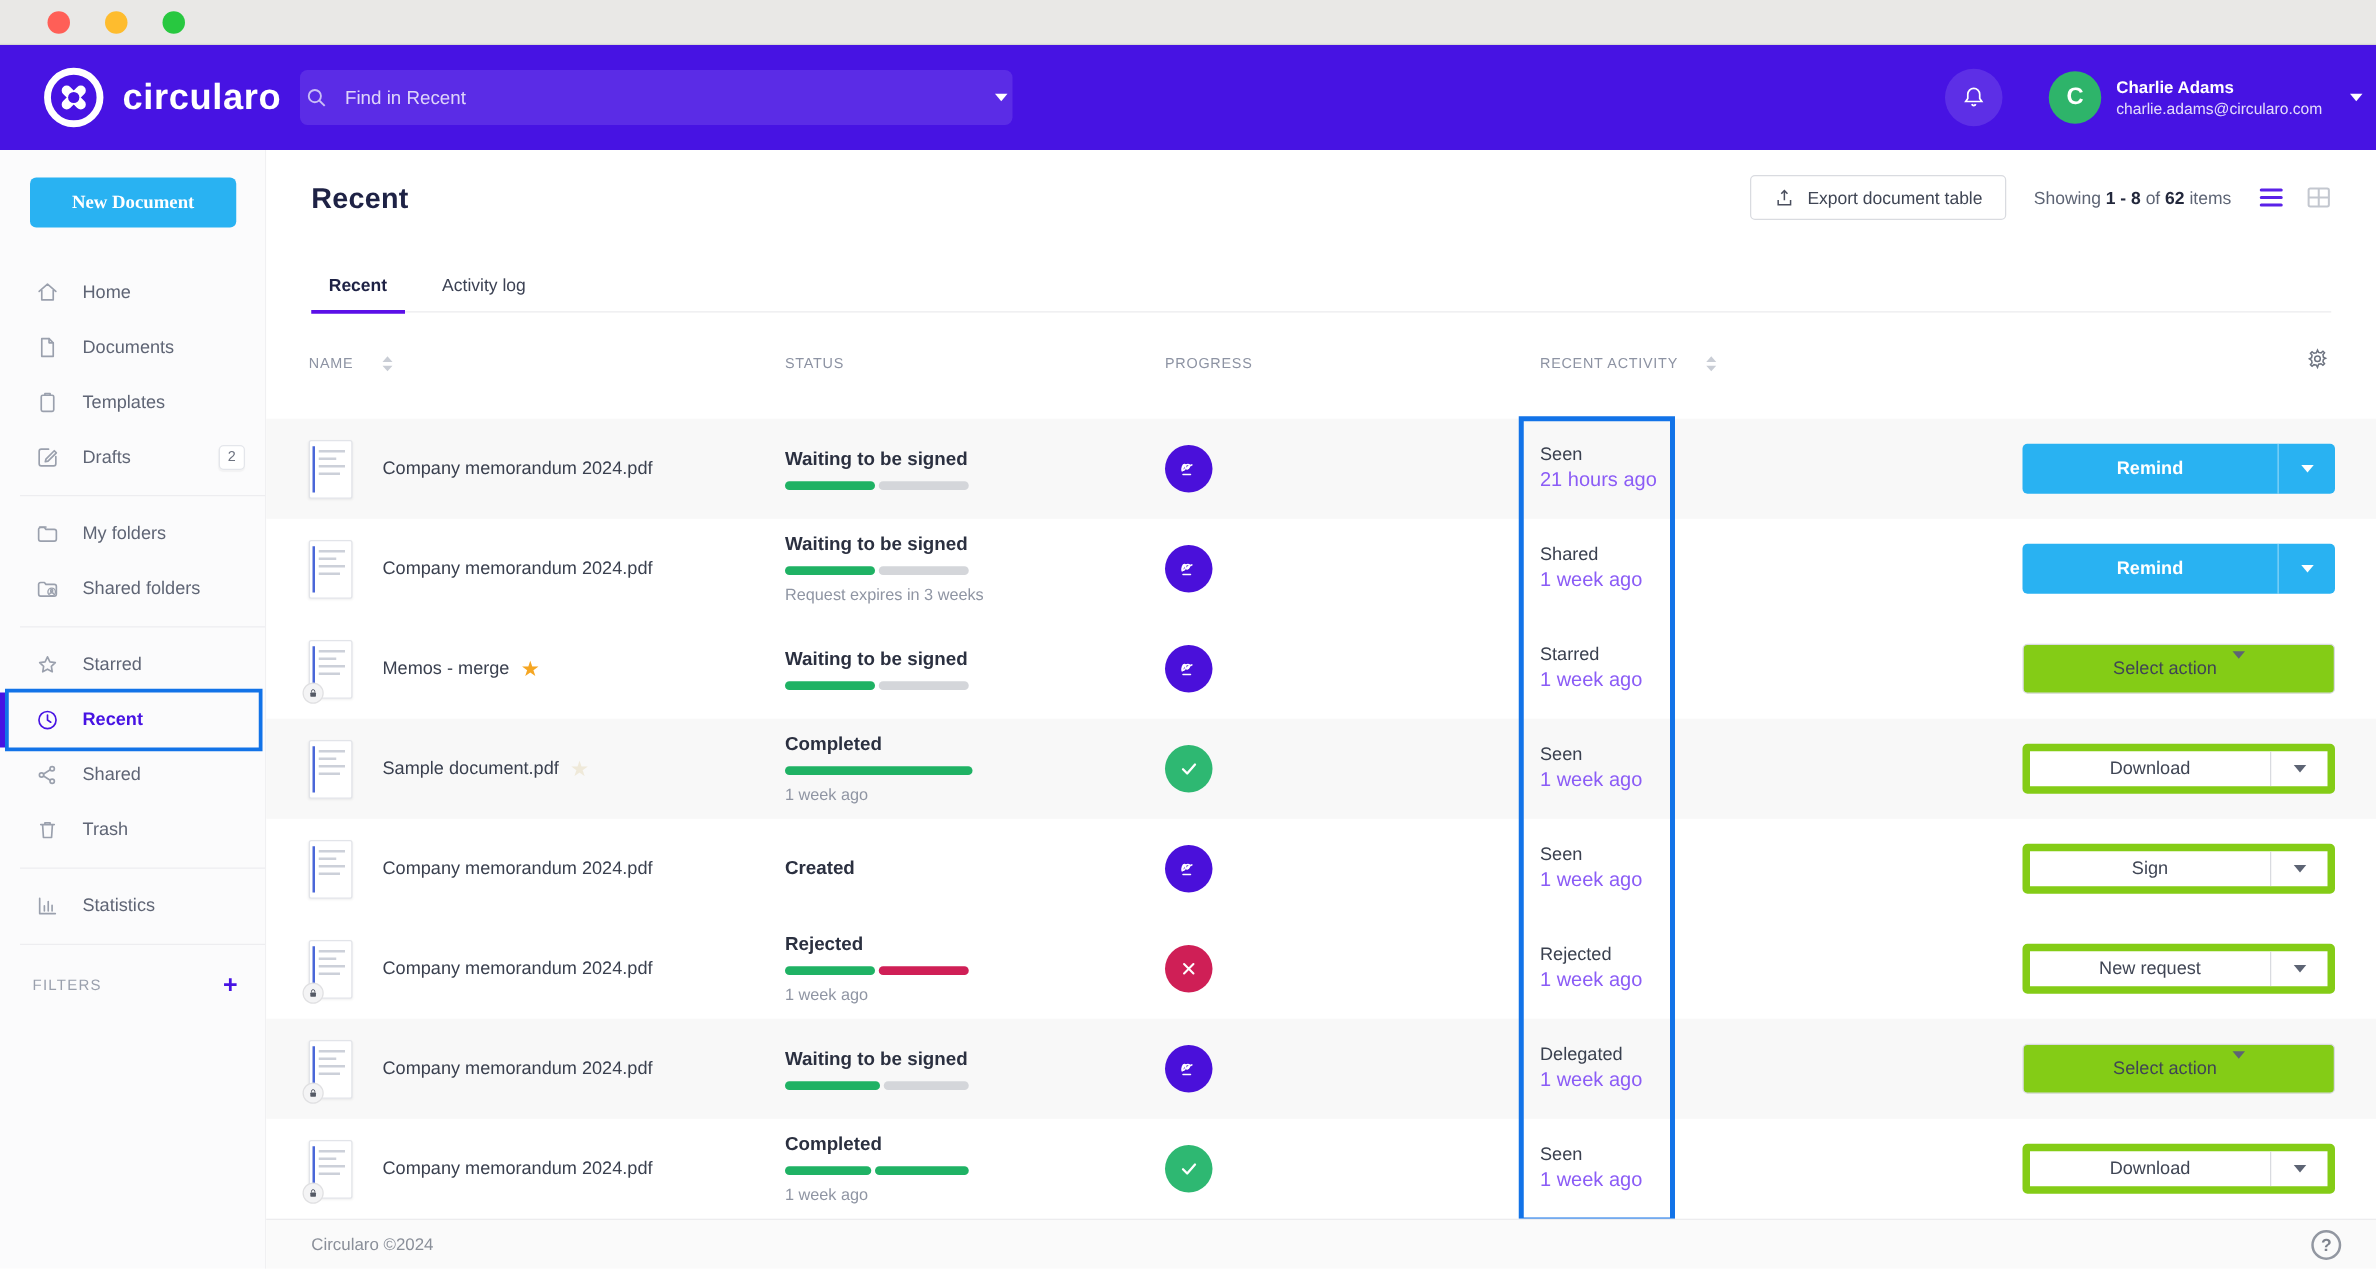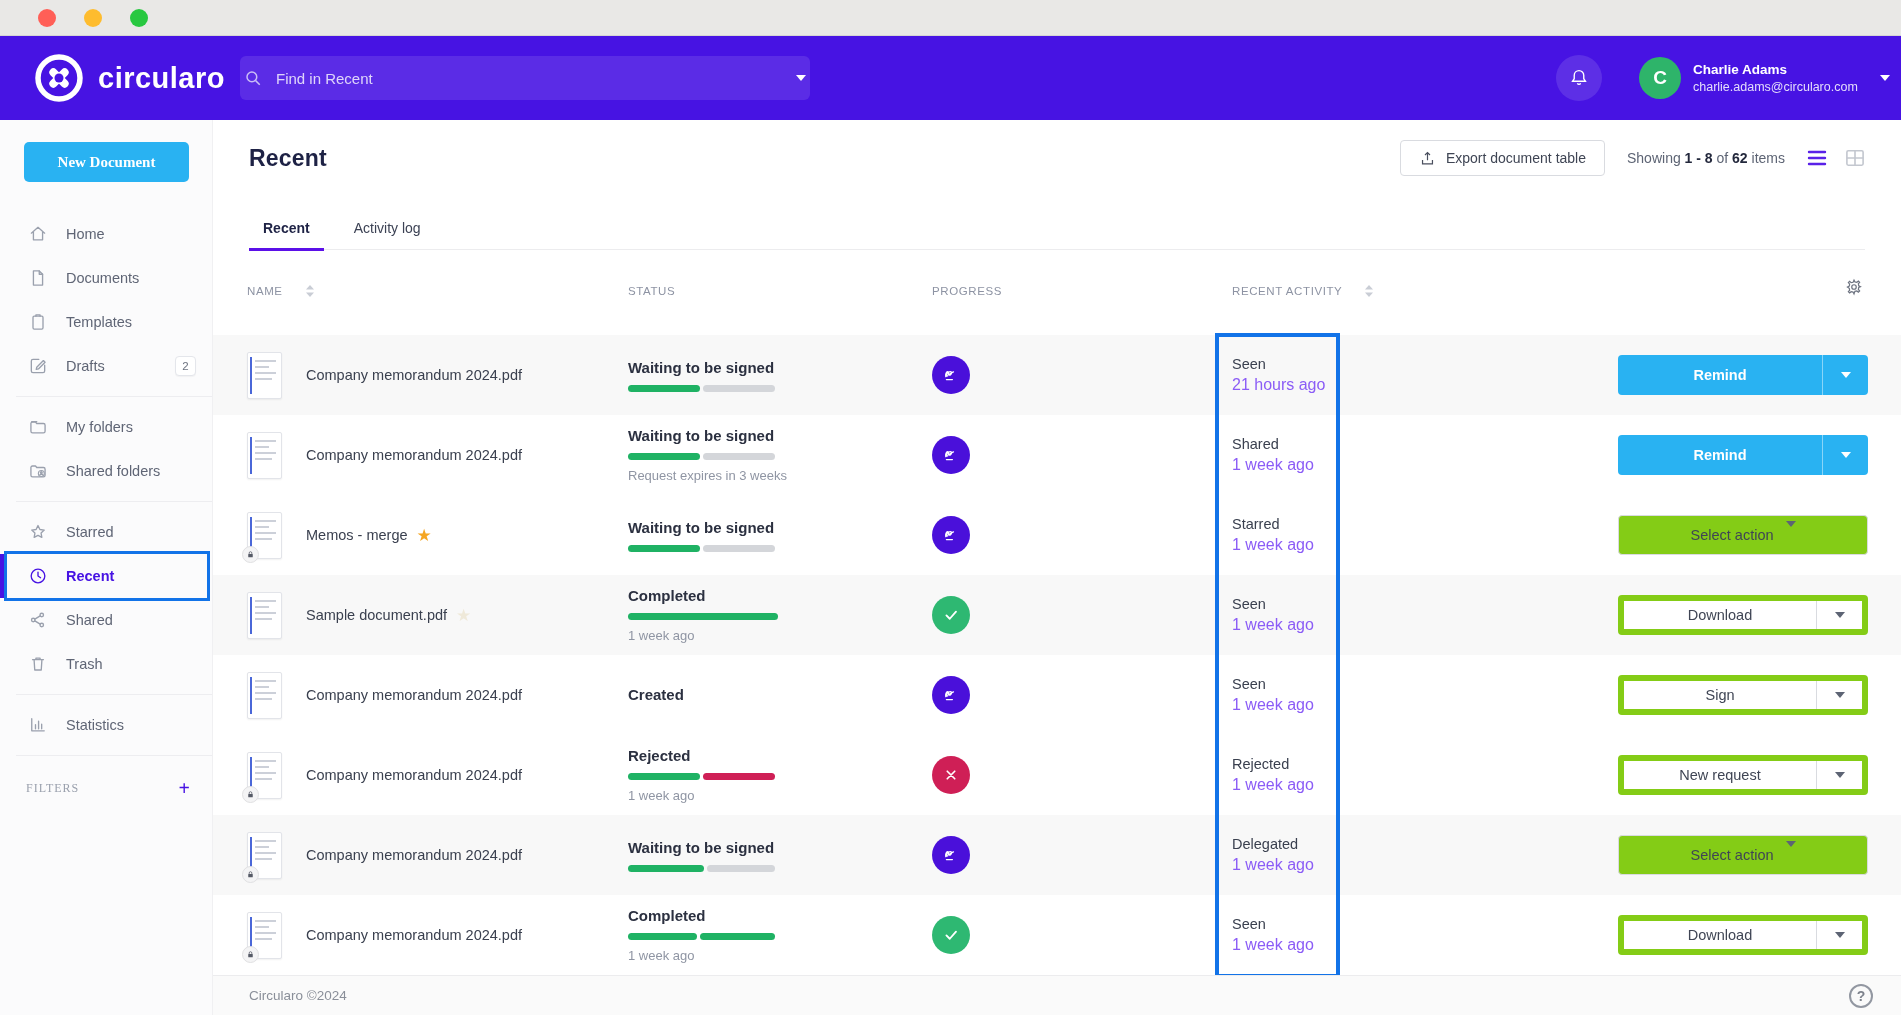--- a/index.html
+++ b/index.html
@@ -33,21 +33,21 @@
   .new-doc { display:block; margin:22px 24px 0; width:165px; height:40px; background:#29b2f2; color:#fff; border:none; border-radius:5px; font-size:15px; font-weight:bold; font-family:Liberation Serif, serif; cursor:pointer; }
   .nav { margin-top:30px; }
   .nav-item { position:relative; height:44px; display:flex; align-items:center; padding:0 16px 0 28px; color:#5f6575; font-size:14.5px; cursor:pointer; }
   .nav-item .nicon { width:20px; height:20px; margin-right:18px; color:#9aa0ad; flex:none; }
   .nav-item.active { color:#4713e3; font-weight:bold; }
   .nav-item.active .nicon { color:#4713e3; }
   .nav-badge { margin-left:auto; min-width:21px; height:20px; background:#fff; border:1px solid #e4e6eb; border-radius:4px; font-size:11.5px; color:#6d7380; display:flex; align-items:center; justify-content:center; box-shadow:0 1px 1px rgba(0,0,0,.04); }
   .nav-div { height:1px; background:#ededf0; margin:8px 0 8px 16px; }
   .active-bar { position:absolute; left:0; top:0; width:4px; height:44px; background:#4713e3; }
   .anno-box { position:absolute; left:4px; right:2px; top:-3px; bottom:-3px; border:3px solid #1273e8; pointer-events:none; }
-  .filters-row { display:flex; align-items:center; padding:14px 22px 0 26px;font-family:Liberation Serif, serif; }
+  .filters-row { display:flex; align-items:center; padding:14px 22px 0 26px; }
   .filters-label { font-size:12px; letter-spacing:1px; color:#9aa0ad; }
   .filters-add { margin-left:auto; color:#4713e3; font-size:20px; font-weight:bold; cursor:pointer; line-height:1; }
 
   
   .main { position:absolute; top:120px; left:213px; width:1688px; bottom:0; background:#fff; }
   .page-head { position:absolute; top:18px; left:36px; right:36px; height:40px; display:flex; align-items:center; }
   .page-title { font-size:23px; font-weight:bold; color:#1e2245; letter-spacing:.2px; }
   .head-right { margin-left:auto; display:flex; align-items:center; gap:22px; }
   .export-btn { display:flex; align-items:center; gap:10px; height:36px; padding:0 18px; background:#fff; border:1px solid #d9dbe0; border-radius:4px; font-size:14px; color:#3f4554; font-family:"Liberation Sans",sans-serif; cursor:pointer; }
   .showing { font-size:14px; color:#5d6474; }

